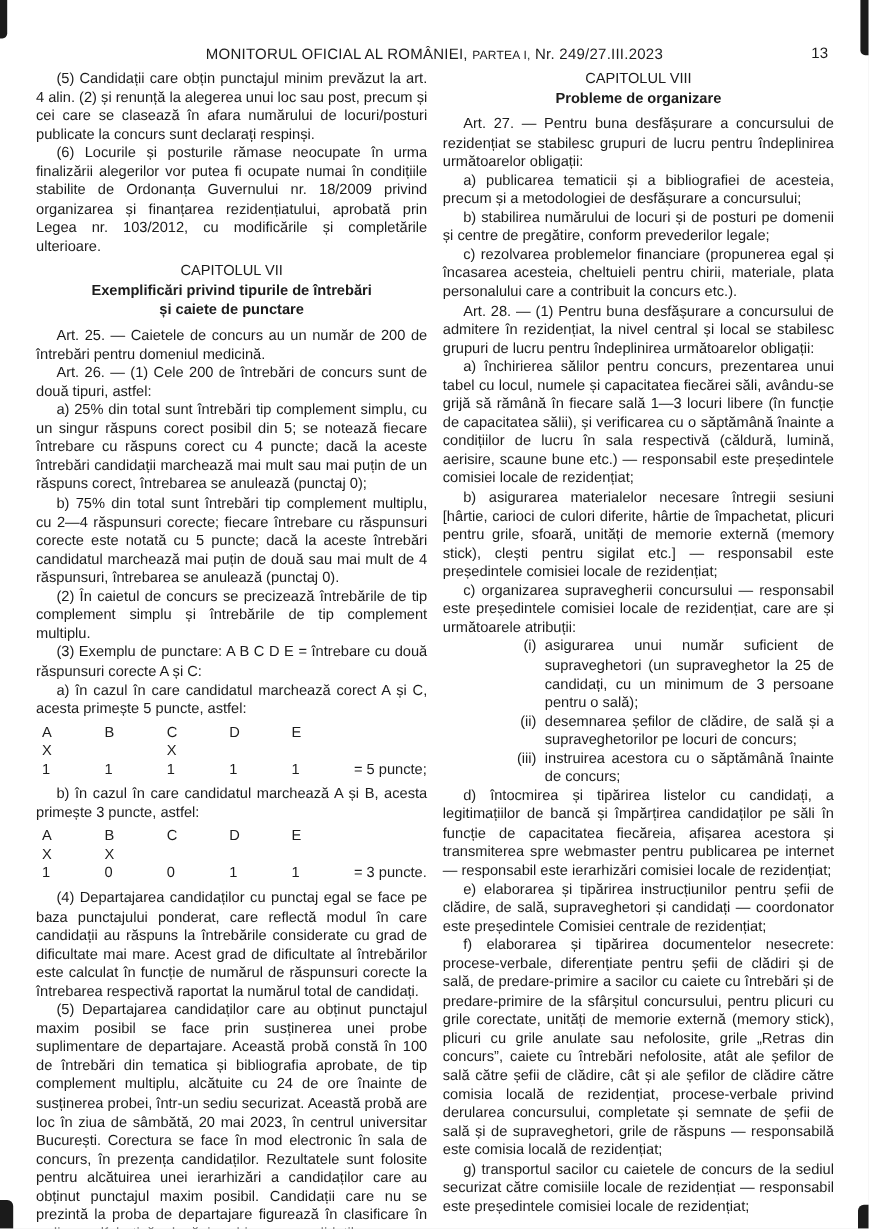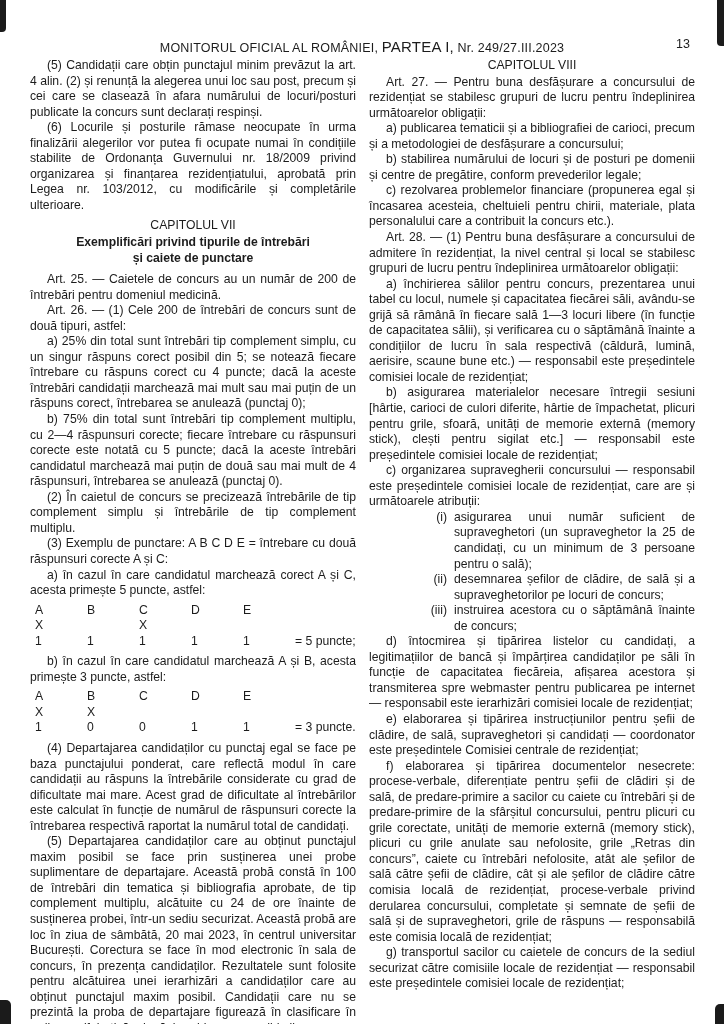--- a/index.html
+++ b/index.html
@@ -16,21 +16,21 @@
   
   .header {
     position: absolute;
     top: 38px; left: 0; right: 0;
     height: 18px;
     text-align: center;
     font-size: 12.5px;
     letter-spacing: 0.2px;
     white-space: nowrap;
   }
-  .header .part { font-size: 15px; }
+  .header .part { font-size: 10px; }
   .page-number {
     position: absolute;
     top: 37px; right: 34px;
     font-size: 12.5px;
   }
   
   .columns {
     position: absolute;
     top: 58px; left: 30px; right: 28px; bottom: 14px;
     display: flex;
@@ -183,23 +183,24 @@
         </div>
       </div>
 
       <p>(4) Departajarea candidaților cu punctaj egal se face pe baza punctajului ponderat, care reflectă modul în care candidații au răspuns la întrebările considerate cu grad de dificultate mai mare. Acest grad de dificultate al întrebărilor este calculat în funcție de numărul de răspunsuri corecte la întrebarea respectivă raportat la numărul total de candidați.</p>
       <p>(5) Departajarea candidaților care au obținut punctajul maxim posibil se face prin susținerea unei probe suplimentare de departajare. Această probă constă în 100 de întrebări din tematica și bibliografia aprobate, de tip complement multiplu, alcătuite cu 24 de ore înainte de susținerea probei, într-un sediu securizat. Această probă are loc în ziua de sâmbătă, 20 mai 2023, în centrul universitar București. Corectura se face în mod electronic în sala de concurs, în prezența candidaților. Rezultatele sunt folosite pentru alcătuirea unei ierarhizări a candidaților care au obținut punctajul maxim posibil. Candidații care nu se prezintă la proba de departajare figurează în clasificare în ordinea alfabetică, după ierarhizarea candidaților care au susținut proba de departajare.</p>
 
     </div>
 
     <div class="col">
       <p class="chapter-label" style="margin-top:0 !important;">CAPITOLUL VIII</p>
+      <p class="chapter-title">Probleme de organizare</p>
 
       <p>Art. 27. — Pentru buna desfășurare a concursului de rezidențiat se stabilesc grupuri de lucru pentru îndeplinirea următoarelor obligații:</p>
-      <p>a) publicarea tematicii și a bibliografiei de carioci, precum și a metodologiei de desfășurare a concursului;</p>
+      <p>a) publicarea tematicii și a bibliografiei de acesteia, precum și a metodologiei de desfășurare a concursului;</p>
       <p>b) stabilirea numărului de locuri și de posturi pe domenii și centre de pregătire, conform prevederilor legale;</p>
       <p>c) rezolvarea problemelor financiare (propunerea egal și încasarea acesteia, cheltuieli pentru chirii, materiale, plata personalului care a contribuit la concurs etc.).</p>
       <p>Art. 28. — (1) Pentru buna desfășurare a concursului de admitere în rezidențiat, la nivel central și local se stabilesc grupuri de lucru pentru îndeplinirea următoarelor obligații:</p>
       <p>a) închirierea sălilor pentru concurs, prezentarea unui tabel cu locul, numele și capacitatea fiecărei săli, avându-se grijă să rămână în fiecare sală 1—3 locuri libere (în funcție de capacitatea sălii), și verificarea cu o săptămână înainte a condițiilor de lucru în sala respectivă (căldură, lumină, aerisire, scaune bune etc.) — responsabil este președintele comisiei locale de rezidențiat;</p>
       <p>b) asigurarea materialelor necesare întregii sesiuni [hârtie, carioci de culori diferite, hârtie de împachetat, plicuri pentru grile, sfoară, unități de memorie externă (memory stick), clești pentru sigilat etc.] — responsabil este președintele comisiei locale de rezidențiat;</p>
       <p>c) organizarea supravegherii concursului — responsabil este președintele comisiei locale de rezidențiat, care are și următoarele atribuții:</p>
 
       <div class="sub-item">
         <span class="sub-marker">(i)</span>
         <span class="sub-text">asigurarea unui număr suficient de supraveghetori (un supraveghetor la 25 de candidați, cu un minimum de 3 persoane pentru o sală);</span>

